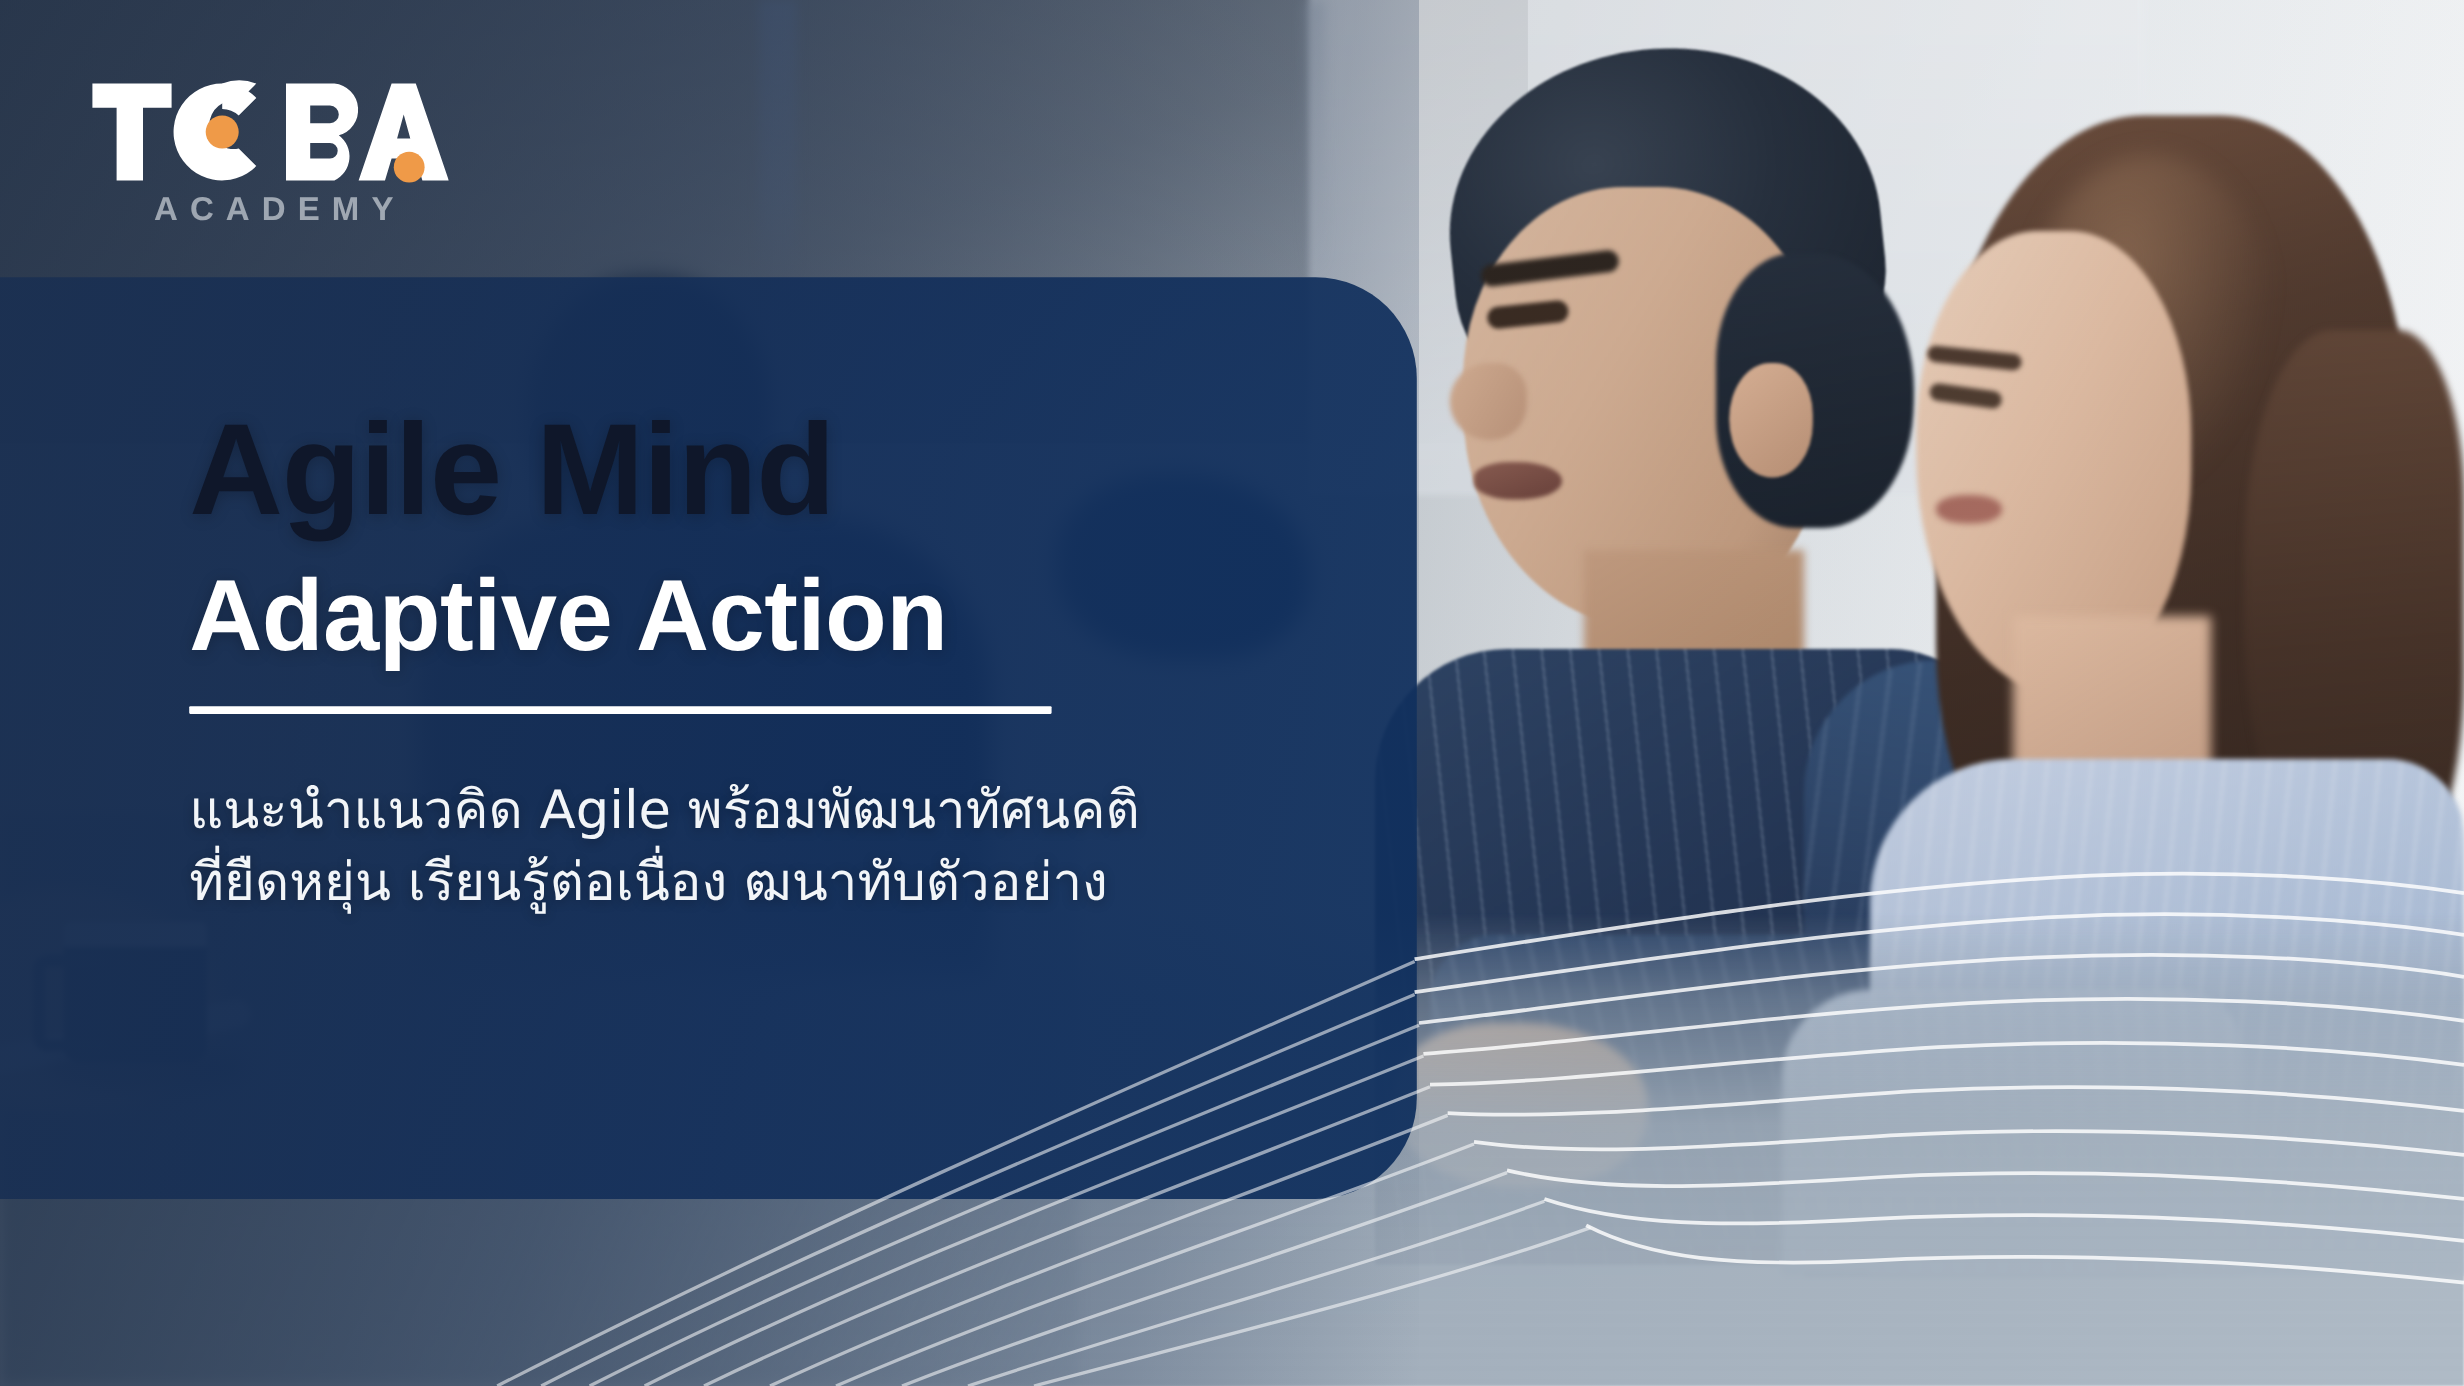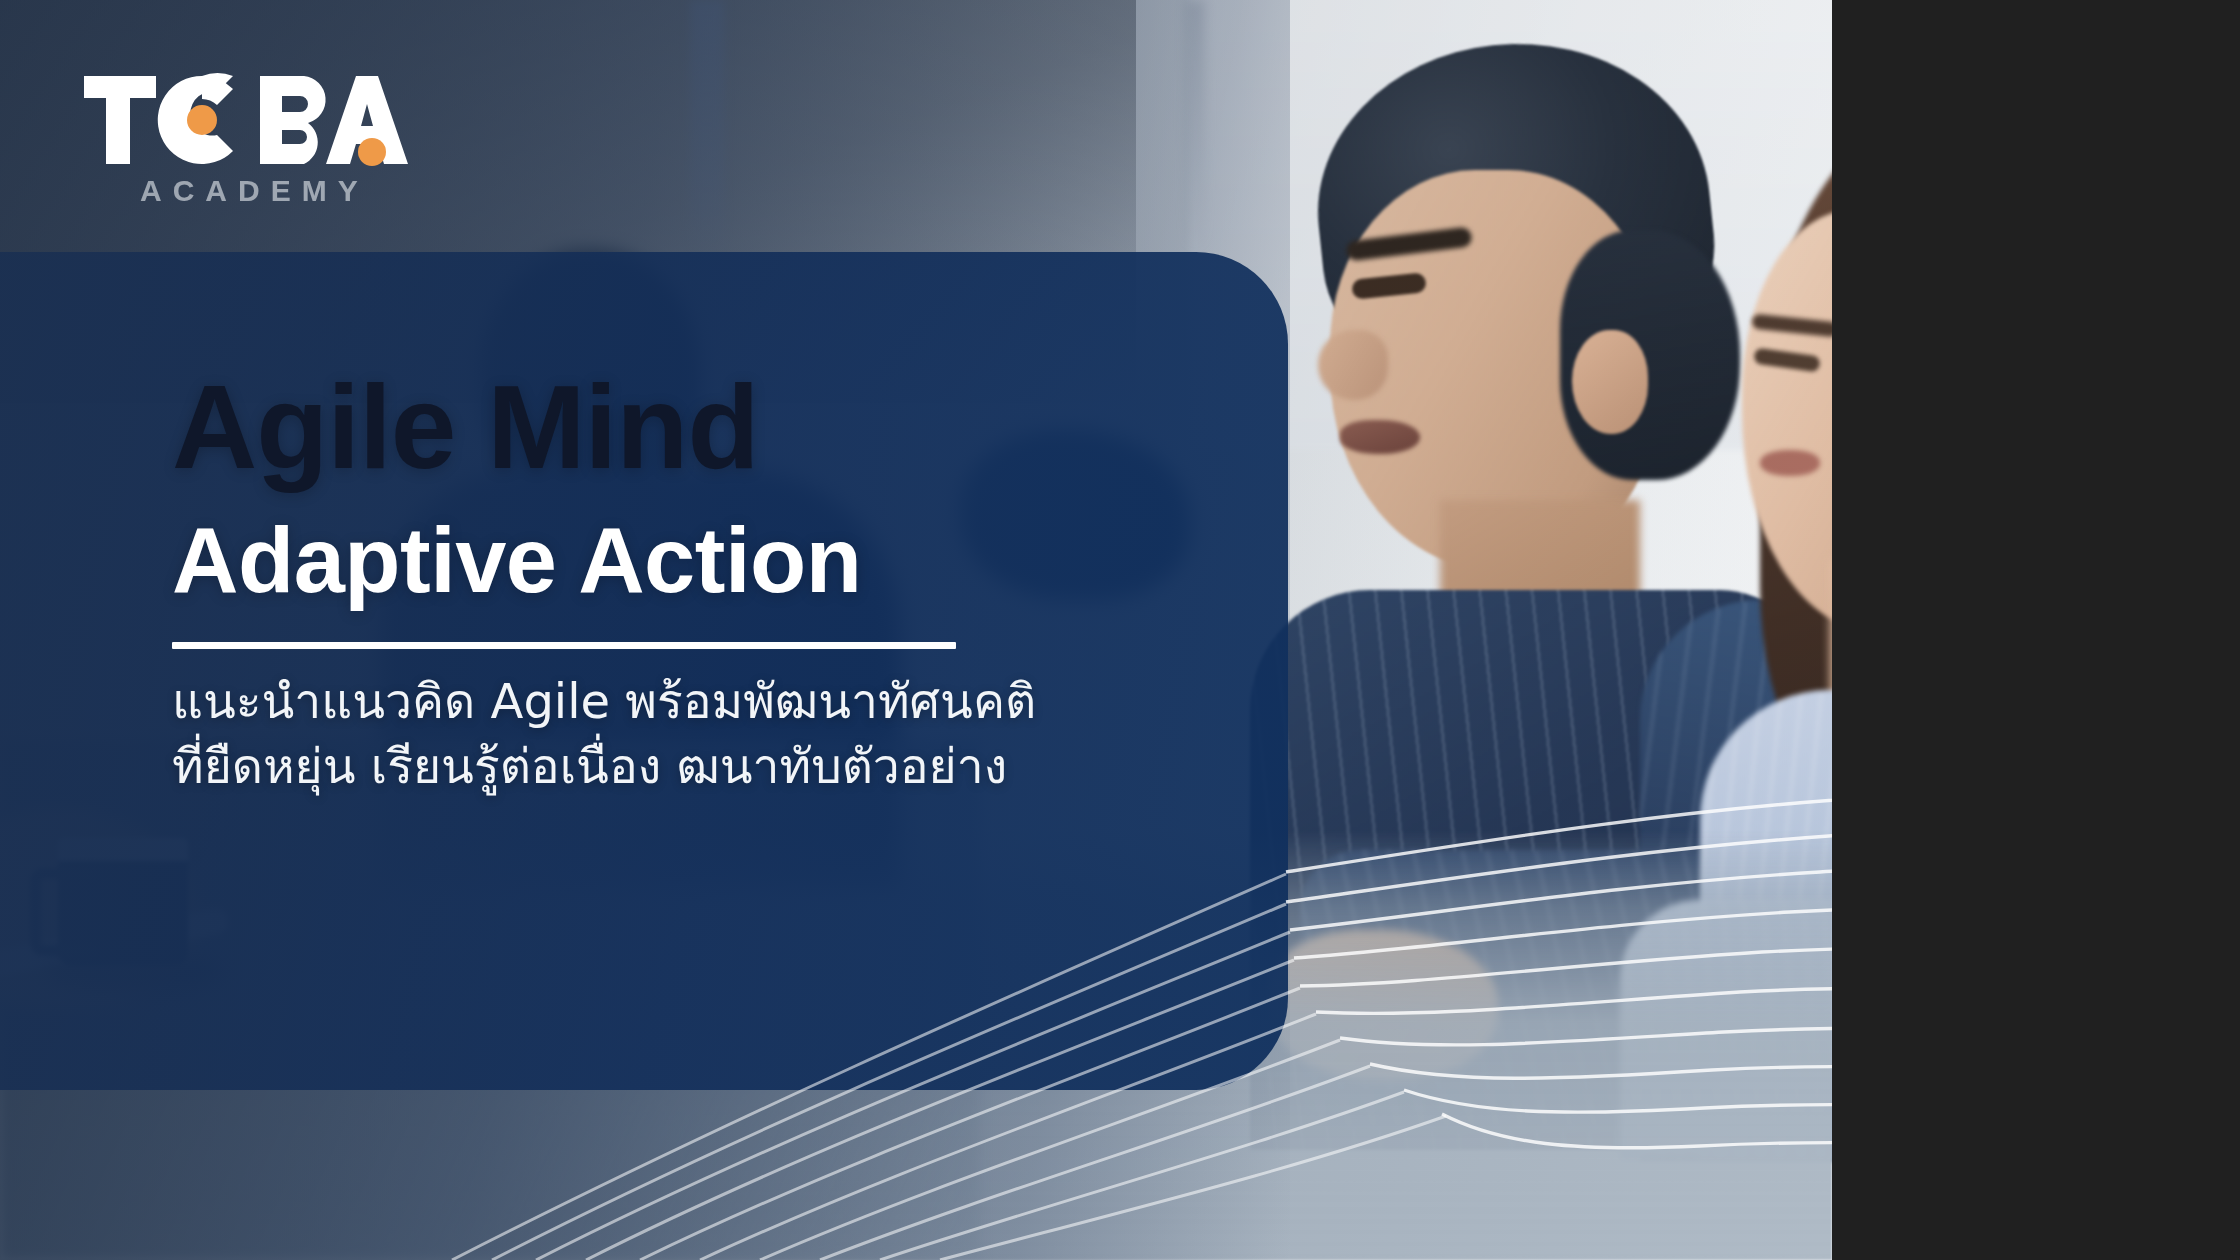--- a/index.html
+++ b/index.html
@@ -2,21 +2,21 @@
 <html><head>
 <meta charset="utf-8">
 <style>
   html, body {
     margin: 0;
     padding: 0;
     background: #202020;
   }
   #stage {
     position: relative;
-    width: 1832px;
+    width: 2240px;
     height: 1260px;
     overflow: hidden;
     font-family: "Liberation Sans", "DejaVu Sans", sans-serif;
     background: #9aa2a8;
   }
 
   
   .photo {
     position: absolute;
     inset: 0;
@@ -478,21 +478,21 @@
     text-shadow: 0 2px 14px rgba(0,0,0,.22);
   }
   .rule {
     width: 784px;
     height: 7px;
     background: #ffffff;
     margin: 36px 0 0 0;
     border-radius: 1px;
   }
   .sub {
-    margin: 20px 0 0 0;
+    margin: 56px 0 0 0;
     font-size: 48px;
     line-height: 1.36;
     font-weight: 400;
     color: #f2f5f8;
     font-family: "DejaVu Sans", "Liberation Sans", sans-serif;
     text-shadow: 0 2px 10px rgba(0,0,0,.28);
   }
   .sub-line { display: block; white-space: nowrap; }
 </style>
 </head>

